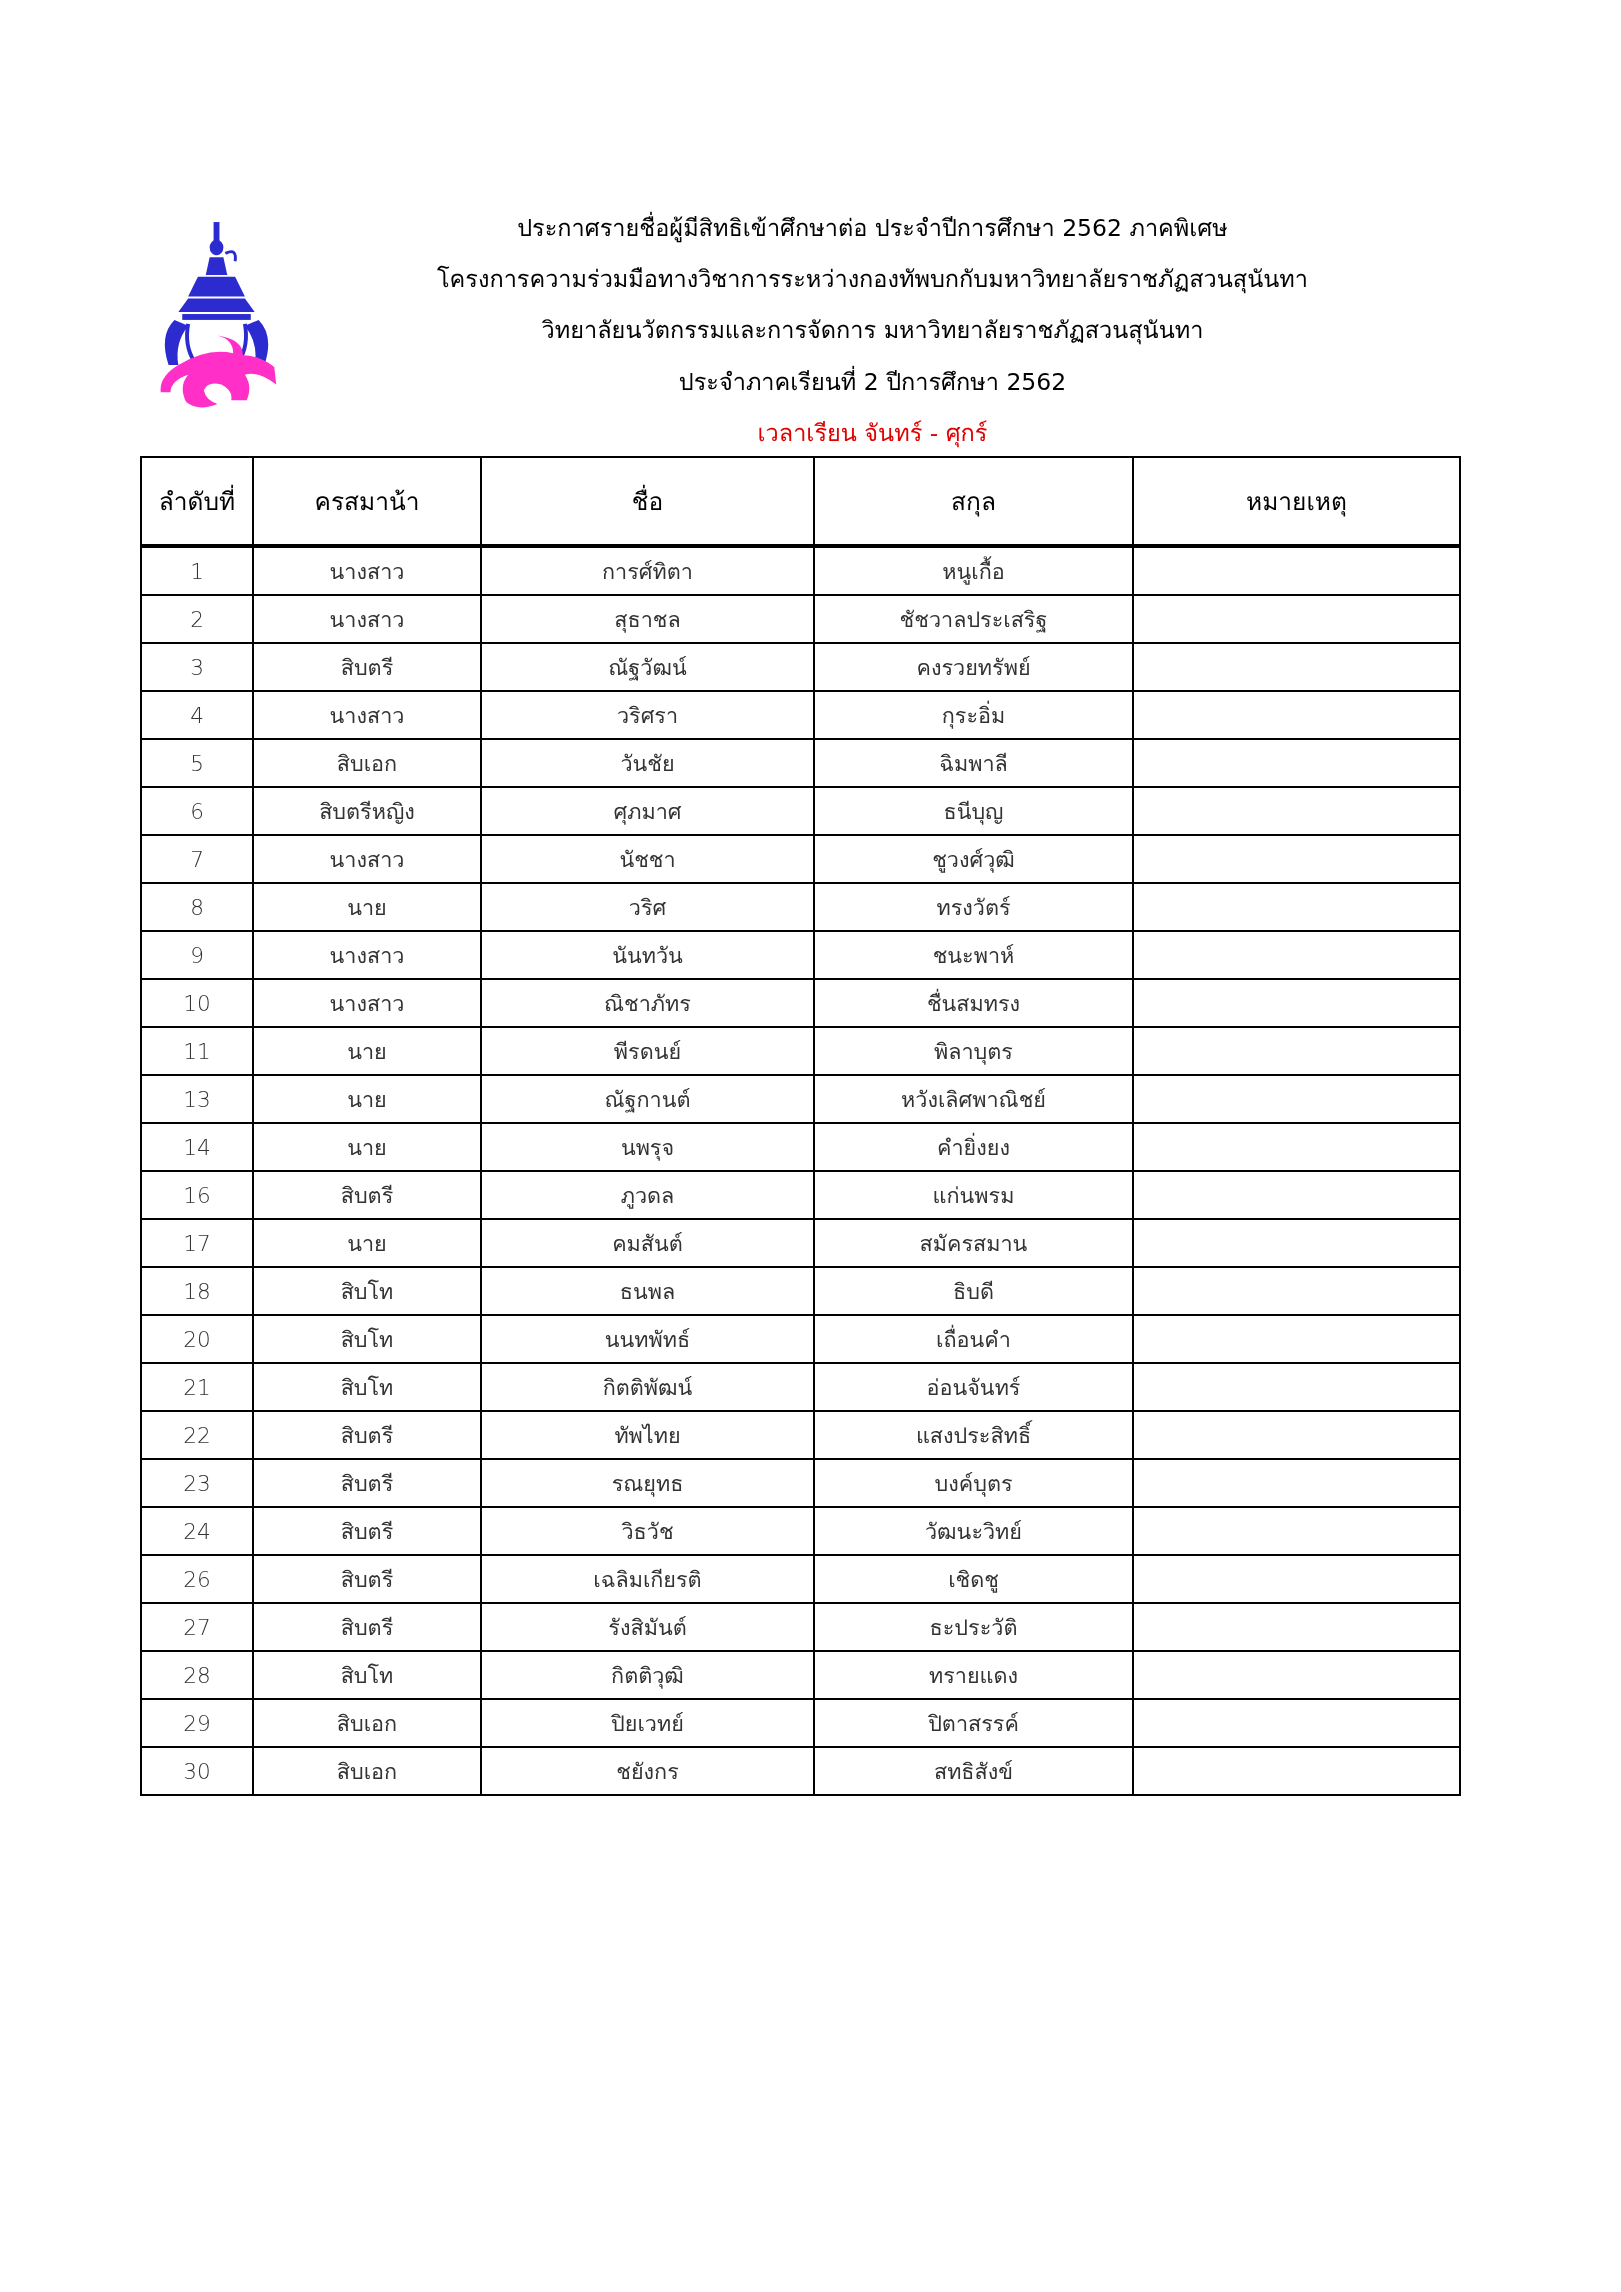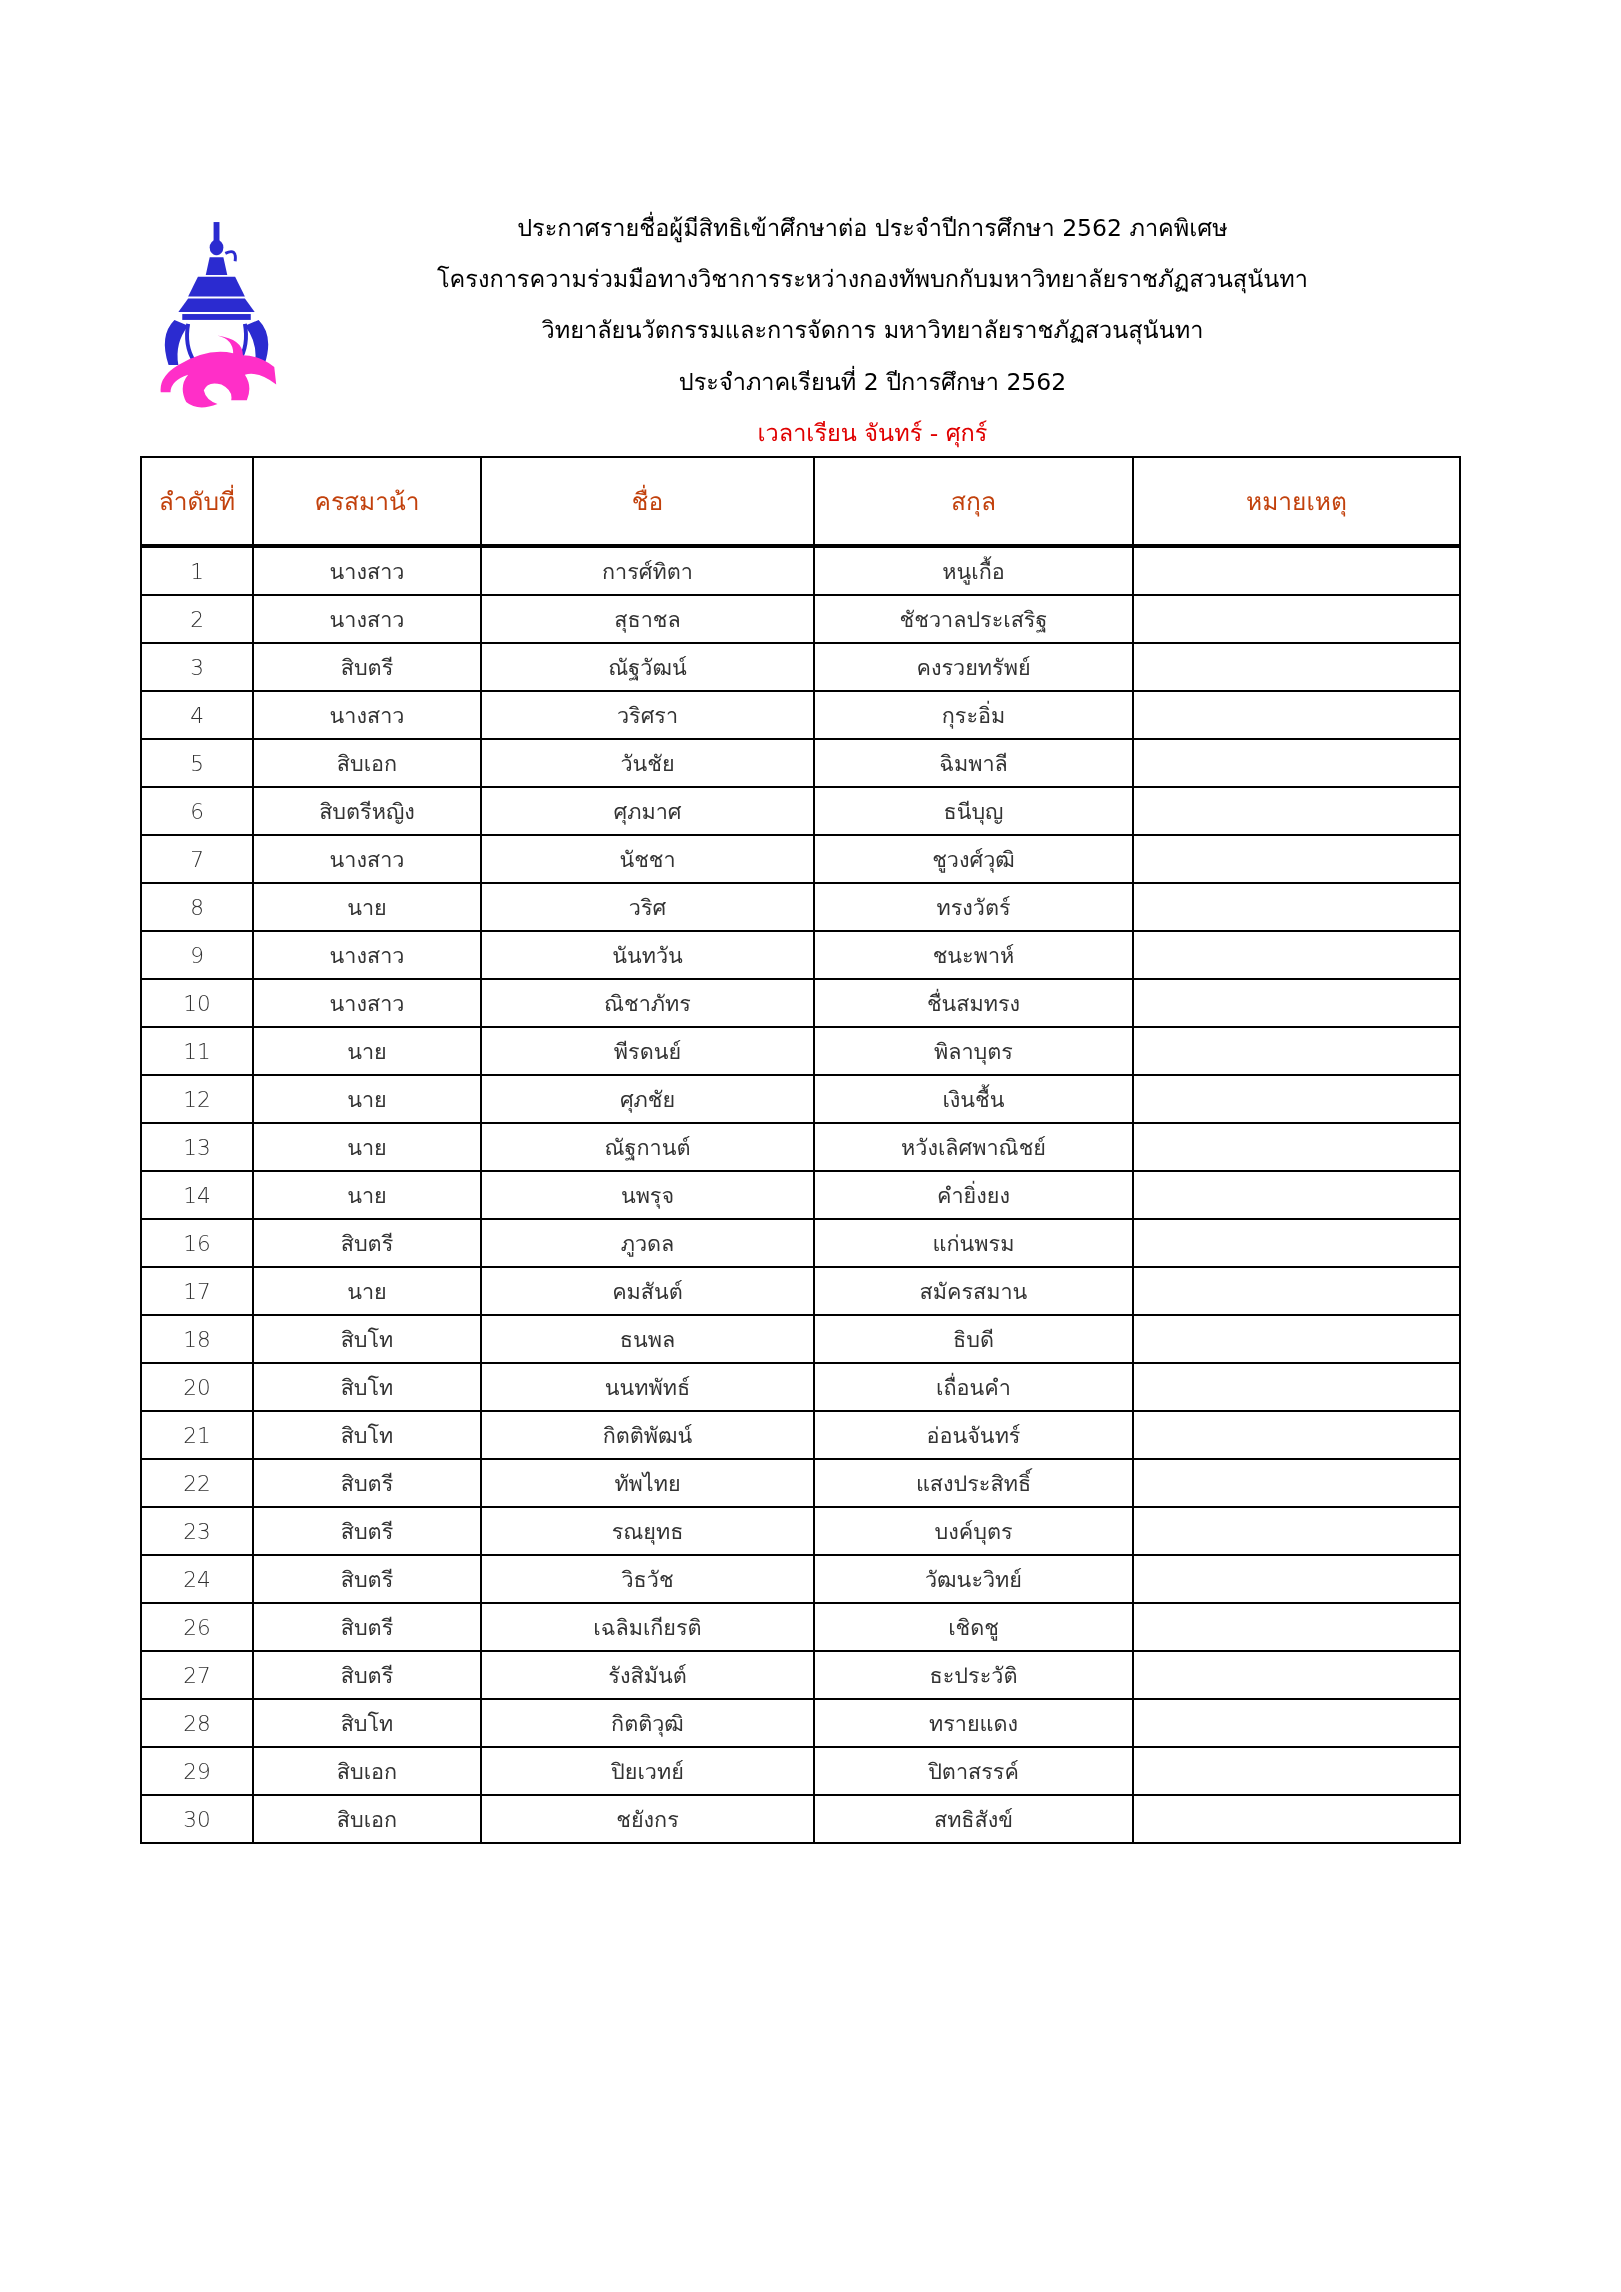--- a/index.html
+++ b/index.html
@@ -12,21 +12,21 @@
   .h1 { top: 212px; }
   .h2 { top: 263px; }
   .h3 { top: 314px; }
   .h4 { top: 366px; }
   .h5 { top: 417px; color: #e00000; font-size: 23.5px; }
   table.roster { position: absolute; left: 140px; top: 456px; width: 1319px;
                  border-collapse: collapse; table-layout: fixed; }
   table.roster th, table.roster td { border: 2.9px solid #000; text-align: center;
                  padding: 0; overflow: hidden; white-space: nowrap; }
   table.roster th { height: 86px; font-family: "DejaVu Sans", sans-serif; font-weight: normal;
-                    font-size: 24.5px; color: #c2410c; }
+                    font-size: 24.5px; color: #000000; }
   table.roster thead tr { border-bottom: 4.9px solid #000; }
   table.roster td { height: 46px; font-family: "DejaVu Sans", sans-serif;
                     font-size: 21.6px; color: #333; font-weight: 300; }
   col.c1 { width: 112px; } col.c2 { width: 228px; } col.c3 { width: 333px; }
   col.c4 { width: 319px; } col.c5 { width: 327px; }
 </style>
 </head>
 <body>
 
 <div class="logo">
@@ -144,27 +144,20 @@
         <td></td>
       </tr>
       <tr>
         <td>11</td>
         <td>นาย</td>
         <td>พีรดนย์</td>
         <td>พิลาบุตร</td>
         <td></td>
       </tr>
       <tr>
-        <td>12</td>
-        <td>นาย</td>
-        <td>ศุภชัย</td>
-        <td>เงินชื้น</td>
-        <td></td>
-      </tr>
-      <tr>
         <td>13</td>
         <td>นาย</td>
         <td>ณัฐกานต์</td>
         <td>หวังเลิศพาณิชย์</td>
         <td></td>
       </tr>
       <tr>
         <td>14</td>
         <td>นาย</td>
         <td>นพรุจ</td>

